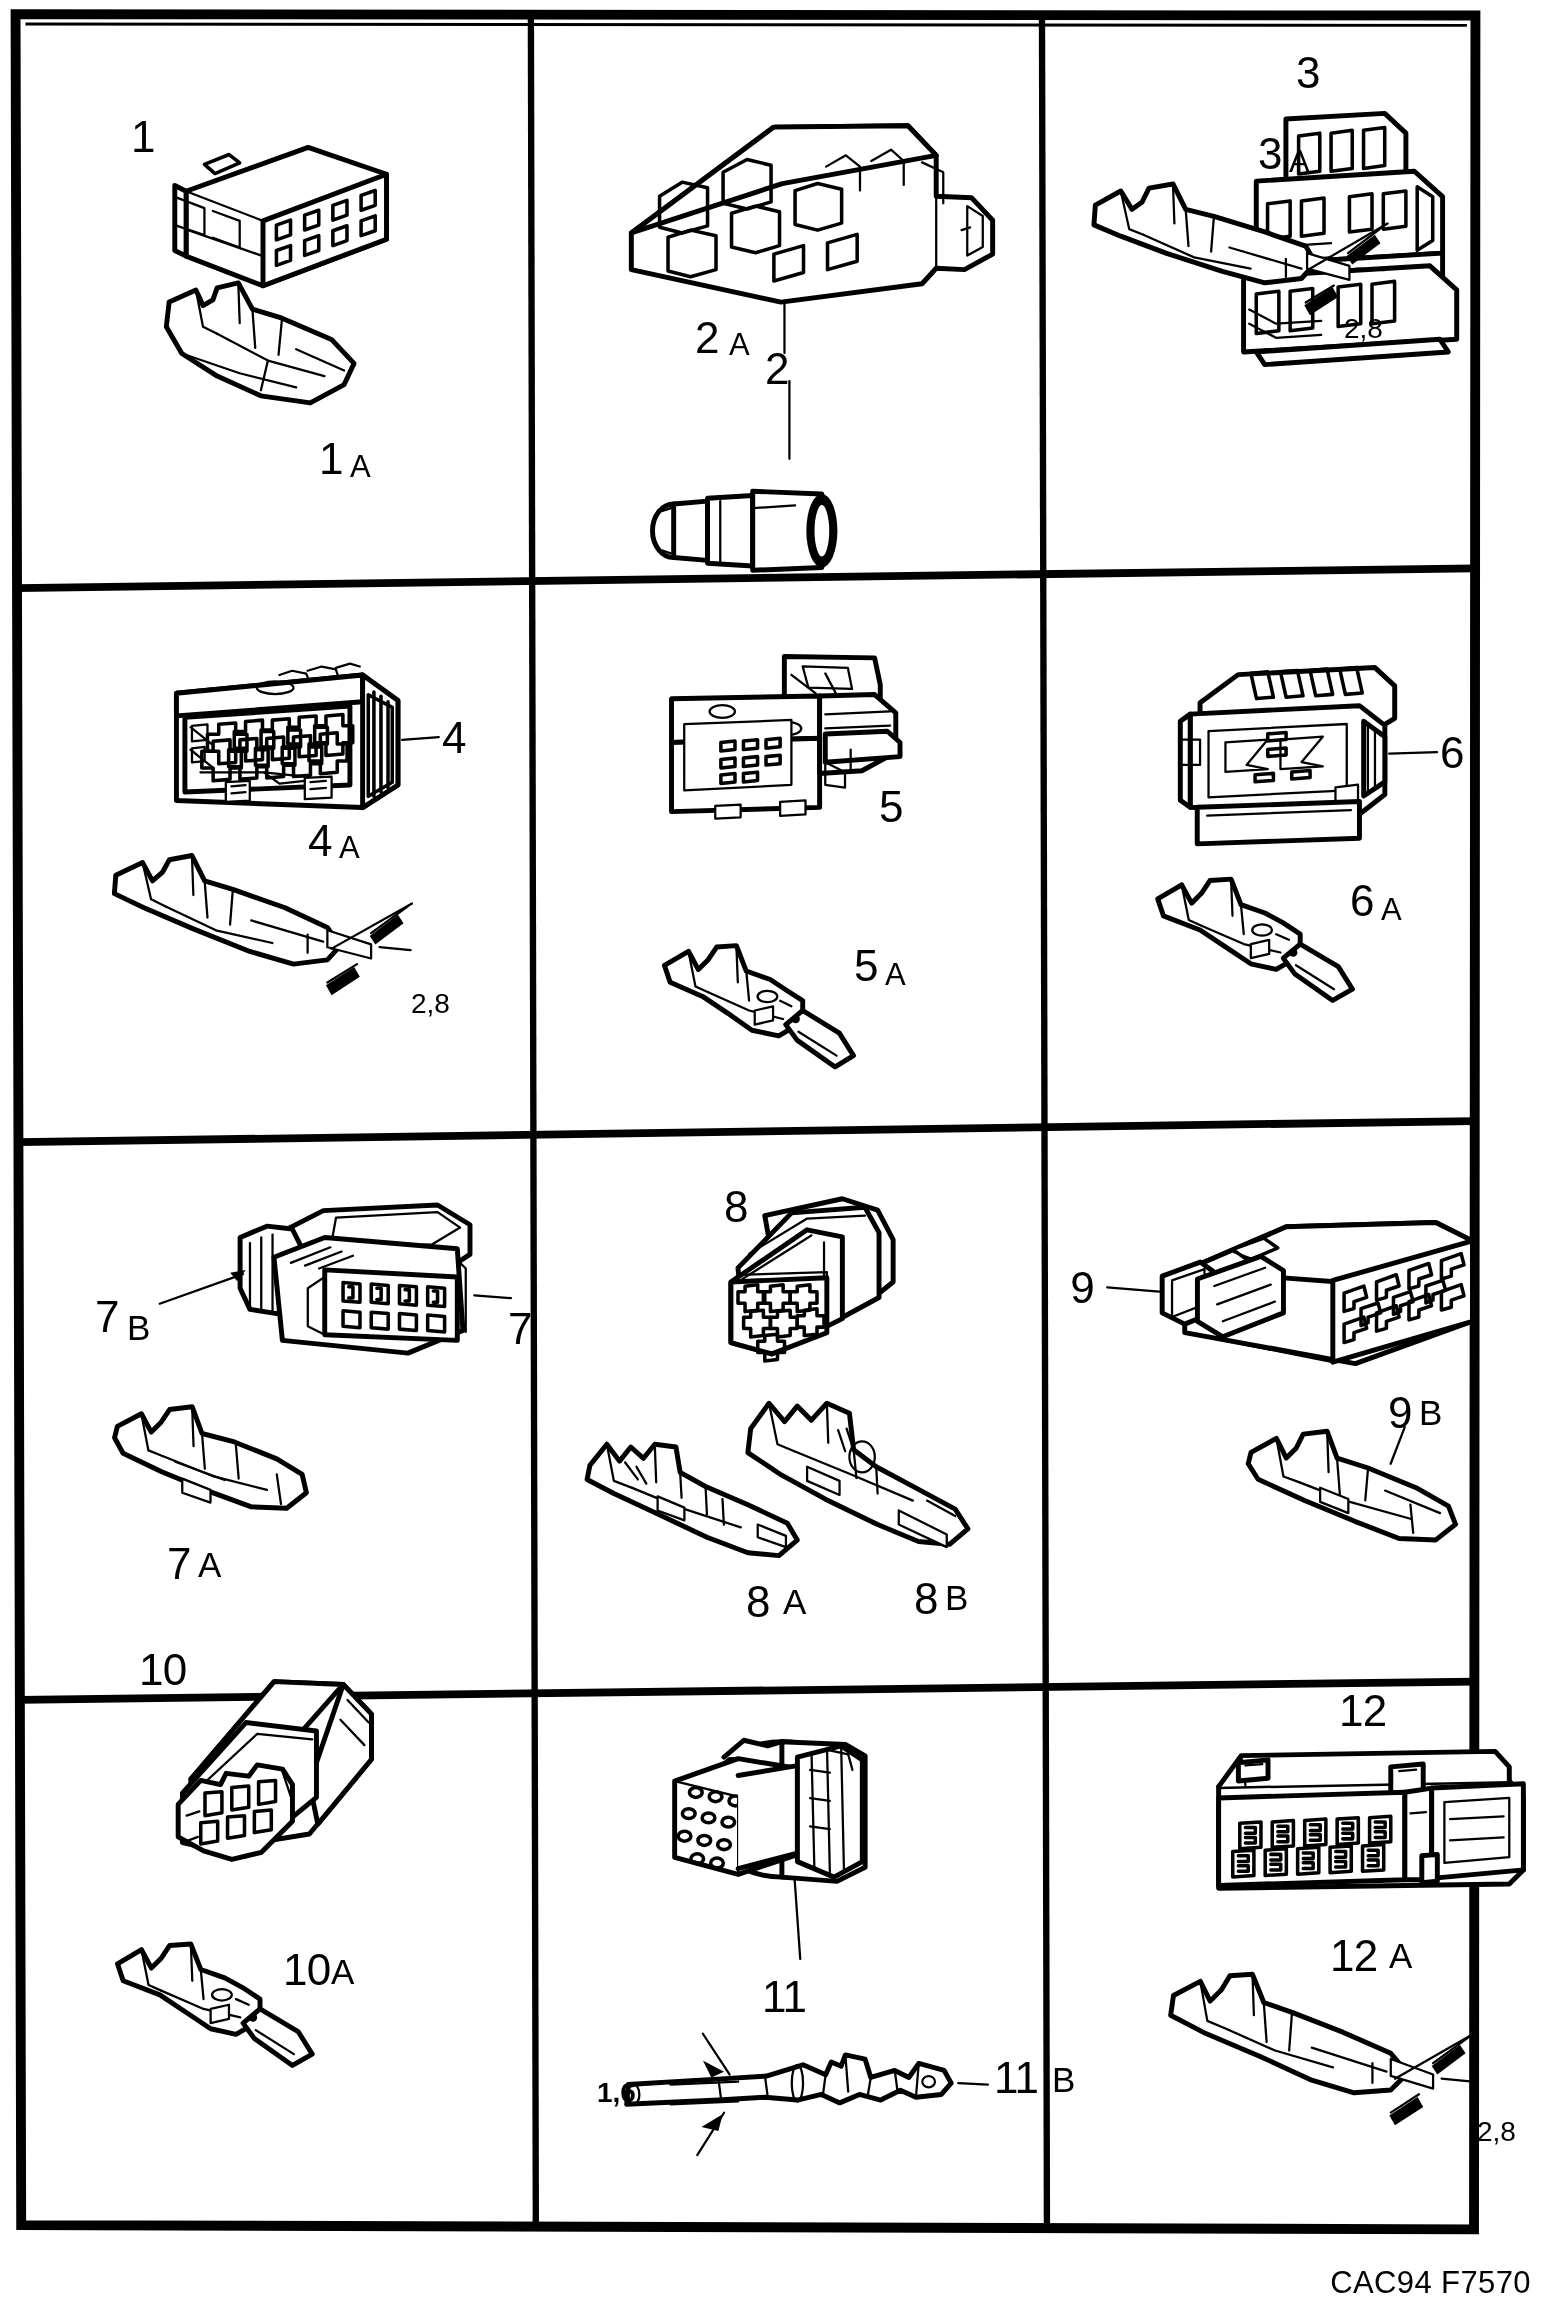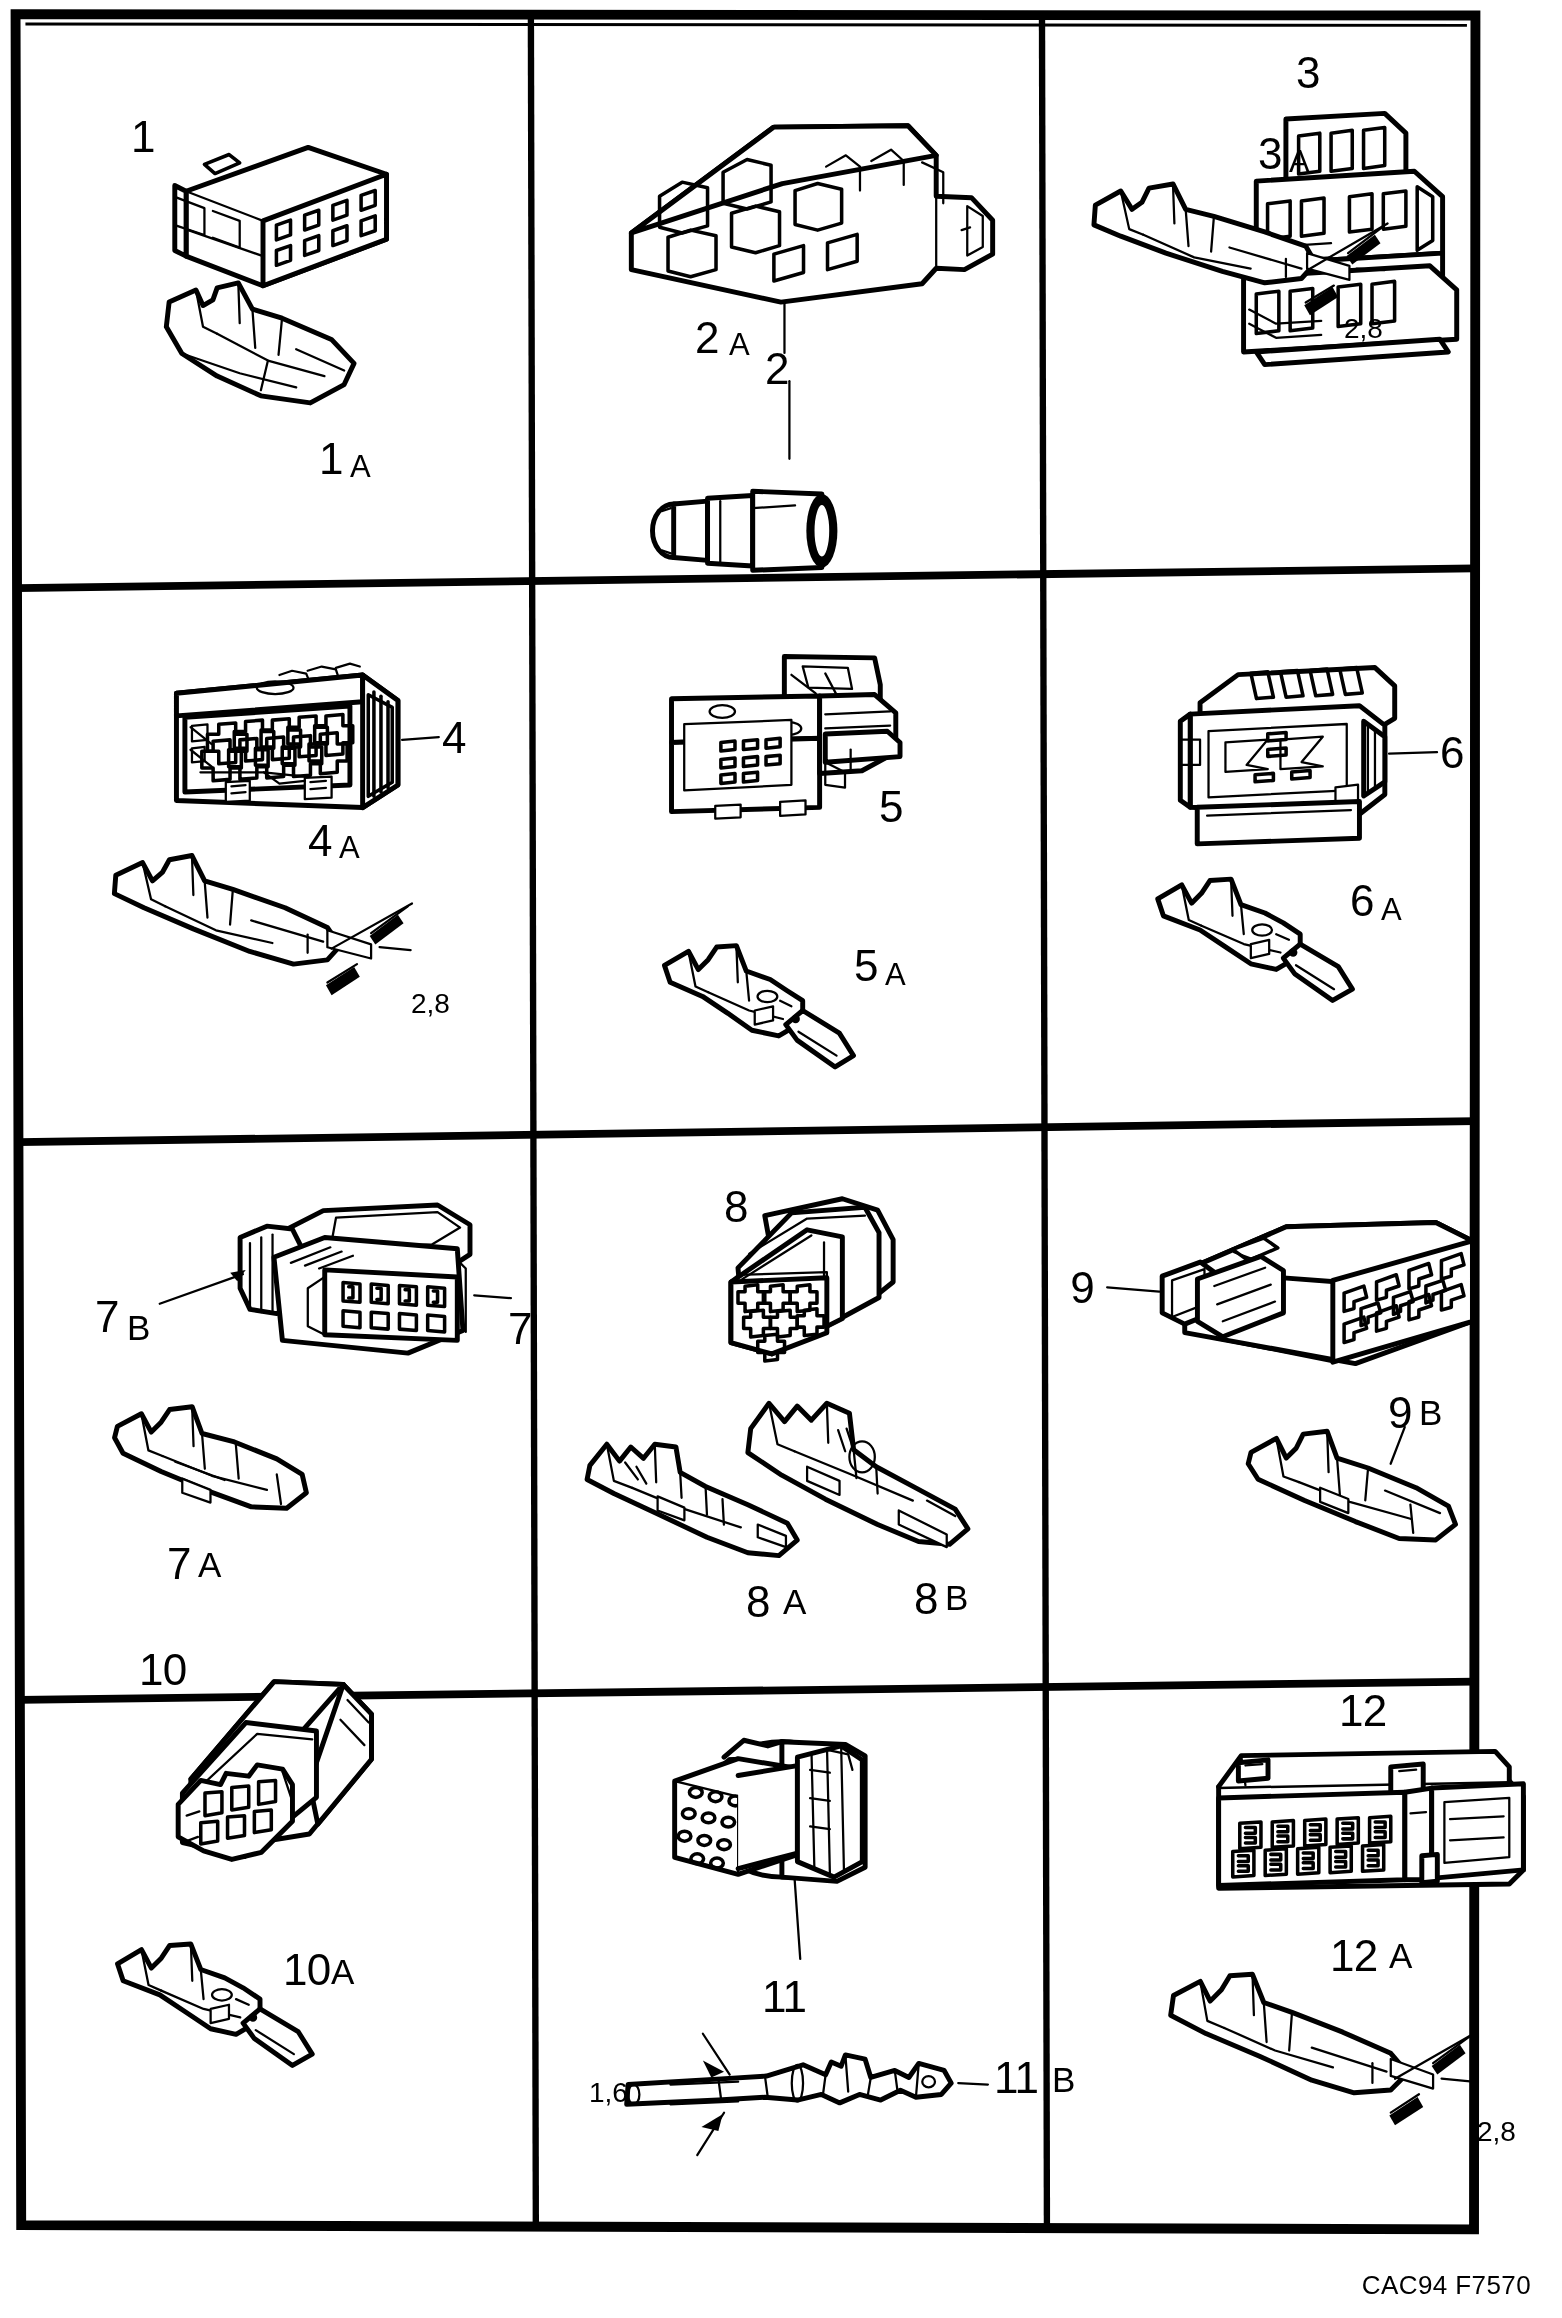--- a/index.html
+++ b/index.html
@@ -17,21 +17,21 @@
   .dim{font-size:28px;}
 
   .artsvg{position:absolute;left:0;top:0;overflow:visible;}
   .artsvg path,.artsvg polyline,.artsvg line,.artsvg polygon,.artsvg ellipse,.artsvg rect,.artsvg circle{
      fill:none;stroke:#000;stroke-width:5;stroke-linejoin:round;stroke-linecap:round;}
   .artsvg .thin{stroke-width:3.2;}
   .artsvg .thick{stroke-width:7;}
   .artsvg .fillw{fill:#fff;}
   .artsvg .fillk{fill:#000;stroke:none;}
 
-  #caption{position:absolute;right:32px;bottom:18.4px;font-size:26px;color:#000;
+  #caption{position:absolute;right:32px;bottom:18.4px;font-size:31px;color:#000;
            font-family:"Liberation Sans",sans-serif;letter-spacing:0.4px;}
 </style>
 </head>
 <body>
 
 <div id="sheet">
 
   <svg id="frame-svg" viewBox="0 0 2214 3285">
 
     <path d="M 22 20 L 2090 22 L 2088 3158 L 30 3152 Z" stroke="#000" stroke-width="14" fill="none"></path>
@@ -616,21 +616,21 @@
       <path class="fillk" d="M218 504 L248 520 L230 528 Z"></path>
       <path class="thin" d="M172 538 L268 534"></path>
       <path class="thin" d="M172 566 L268 562"></path>
       <path class="thin" d="M210 638 L248 578"></path>
       <path class="fillk" d="M216 598 L246 580 L240 604 Z"></path>
       <path class="thin" d="M580 536 L622 538"></path>
     </svg>
     <div class="lbl num" style="left:213px;top:270px;">11</div>
     <div class="lbl num" style="left:445px;top:351px;">11</div>
     <div class="lbl suffix-lg" style="left:503px;top:357px;">B</div>
-    <div class="lbl dim" style="left:40px;top:374px;">1,6</div>
+    <div class="lbl dim" style="left:48px;top:374px;font-weight:bold;">1,6</div>
   </div>
 
   <div class="cell" style="left:1100px;top:1702px;width:487px;height:515px;">
     <svg class="artsvg" width="487" height="515" viewBox="0 0 690 730">
       <g>
         <path class="fillw thick" d="M168 120 L580 112 L600 134 L600 238 L580 258 L168 264 Z"></path>
         <path class="fillw thick" d="M168 120 L200 76 L560 70 L580 92 L580 112"></path>
         <path class="thin" d="M200 76 L206 118"></path>
         <path class="fillw thick" d="M196 86 L238 82 L238 108 L196 112 Z"></path>
         <path class="thin" d="M206 90 L230 88"></path>

